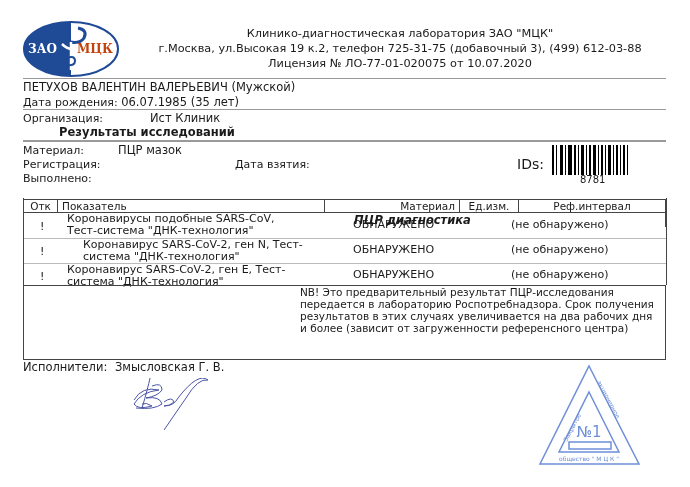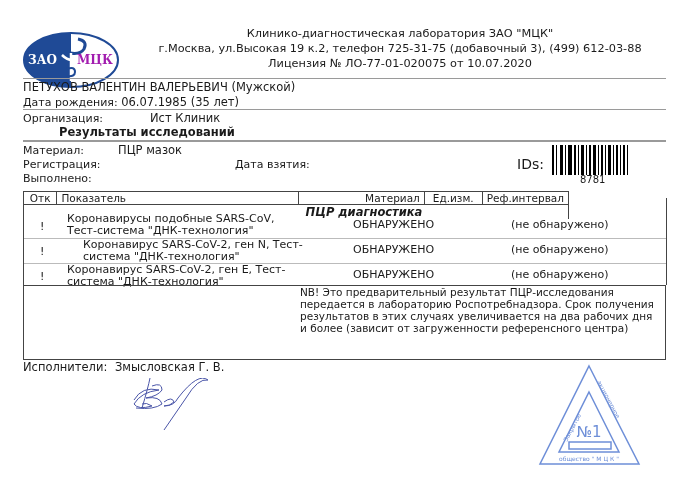--- a/index.html
+++ b/index.html
@@ -1,36 +1,36 @@
 <!DOCTYPE html>
 <html><head>
 <meta charset="utf-8">
 <style>
   html, body { margin:0; padding:0; background:#ffffff; }
   body { width:690px; height:487px; position:relative; overflow:hidden;
          font-family:"DejaVu Sans", sans-serif; color:#1a1a1a; font-size:11px; }
   .abs { position:absolute; }
   .hdr-line { position:absolute; left:0; right:0; text-align:center; font-size:11.3px; line-height:15px; }
-  table.res { position:absolute; left:23px; top:191px; width:546px; border-collapse:collapse; font-size:10.5px; }
+  table.res { position:absolute; left:23px; top:199px; width:643px; border-collapse:collapse; font-size:10.5px; }
   table.res td, table.res th { border:1px solid #444; padding:0 4px; font-weight:normal; }
 </style>
 </head>
 <body>
 
-<div class="abs" style="left:22px;top:31px;width:98px;height:58px;">
+<div class="abs" style="left:22px;top:20px;width:98px;height:58px;">
   <svg width="98" height="58" viewBox="0 0 98 58">
     <ellipse cx="49" cy="29" rx="47" ry="27" fill="#ffffff" stroke="#1f4a96" stroke-width="2"></ellipse>
     <path d="M49 2 A47 27 0 0 0 49 56 Z" fill="#1f4a96"></path>
     <path d="M56 8 q10 2 6 10 q-4 6 -14 4" stroke="#1f4a96" stroke-width="3" fill="none"></path>
     <path d="M40 24 q10 10 20 0" stroke="#ffffff" stroke-width="2.5" fill="none"></path>
     <path d="M49 22 L49 50" stroke="#ffffff" stroke-width="2.5"></path>
     <path d="M45 38 q8 -3 8 3 q0 5 -8 4" stroke="#1f4a96" stroke-width="2" fill="none"></path>
   </svg>
   <span class="abs" style="left:6px;top:22px;font-family:'DejaVu Serif',serif;font-weight:bold;font-size:12px;color:#fff;">ЗАО</span>
-  <span class="abs" style="left:55px;top:22px;font-family:'DejaVu Serif',serif;font-weight:bold;font-size:12px;color:#a21caf;text-align:center;">МЦК</span>
+  <span class="abs" style="left:55px;top:22px;font-family:'DejaVu Serif',serif;font-weight:bold;font-size:12px;color:#c2410c;text-align:center;">МЦК</span>
 </div>
 
 <div class="abs" style="left:130px;top:26px;width:540px;">
   <div class="hdr-line" style="position:static;">Клинико-диагностическая лаборатория ЗАО "МЦК"</div>
   <div class="hdr-line" style="position:static;">г.Москва, ул.Высокая 19 к.2, телефон 725-31-75 (добавочный 3), (499) 612-03-88</div>
   <div class="hdr-line" style="position:static;">Лицензия № ЛО-77-01-020075 от 10.07.2020</div>
 </div>
 
 <div class="abs" style="left:23px;top:78px;width:643px;height:1px;background:#9a9a9a;"></div>
 

